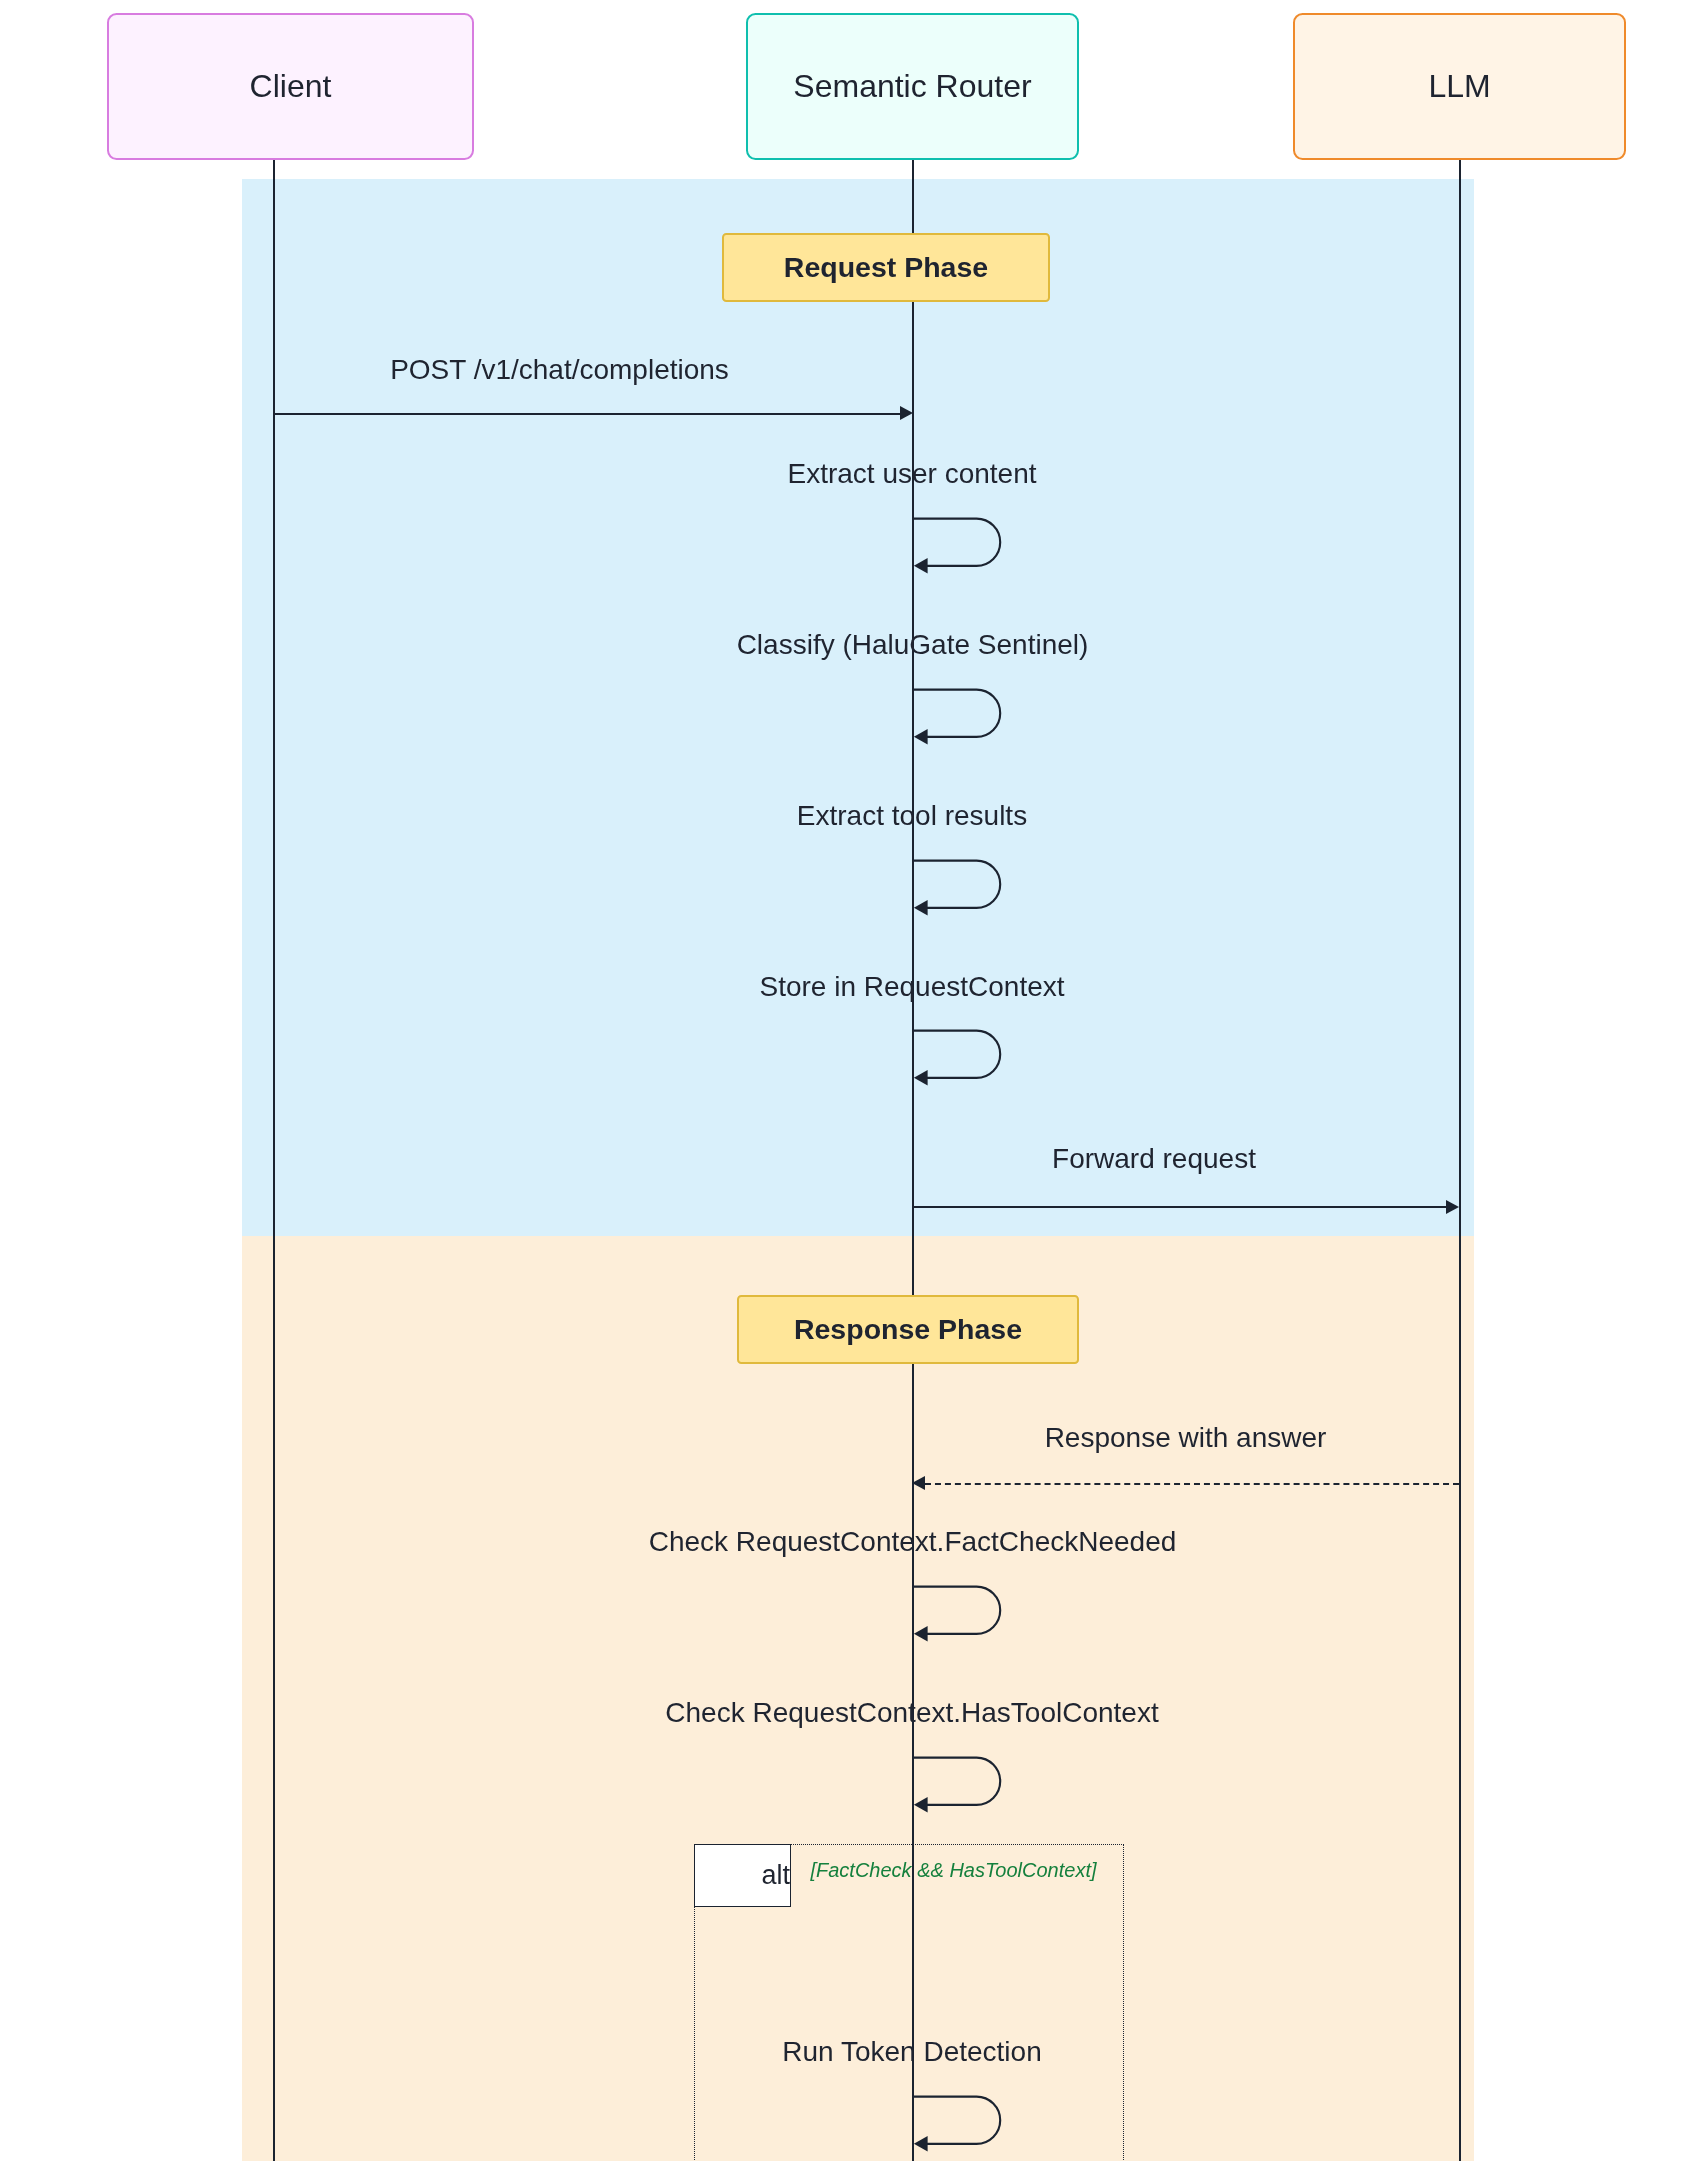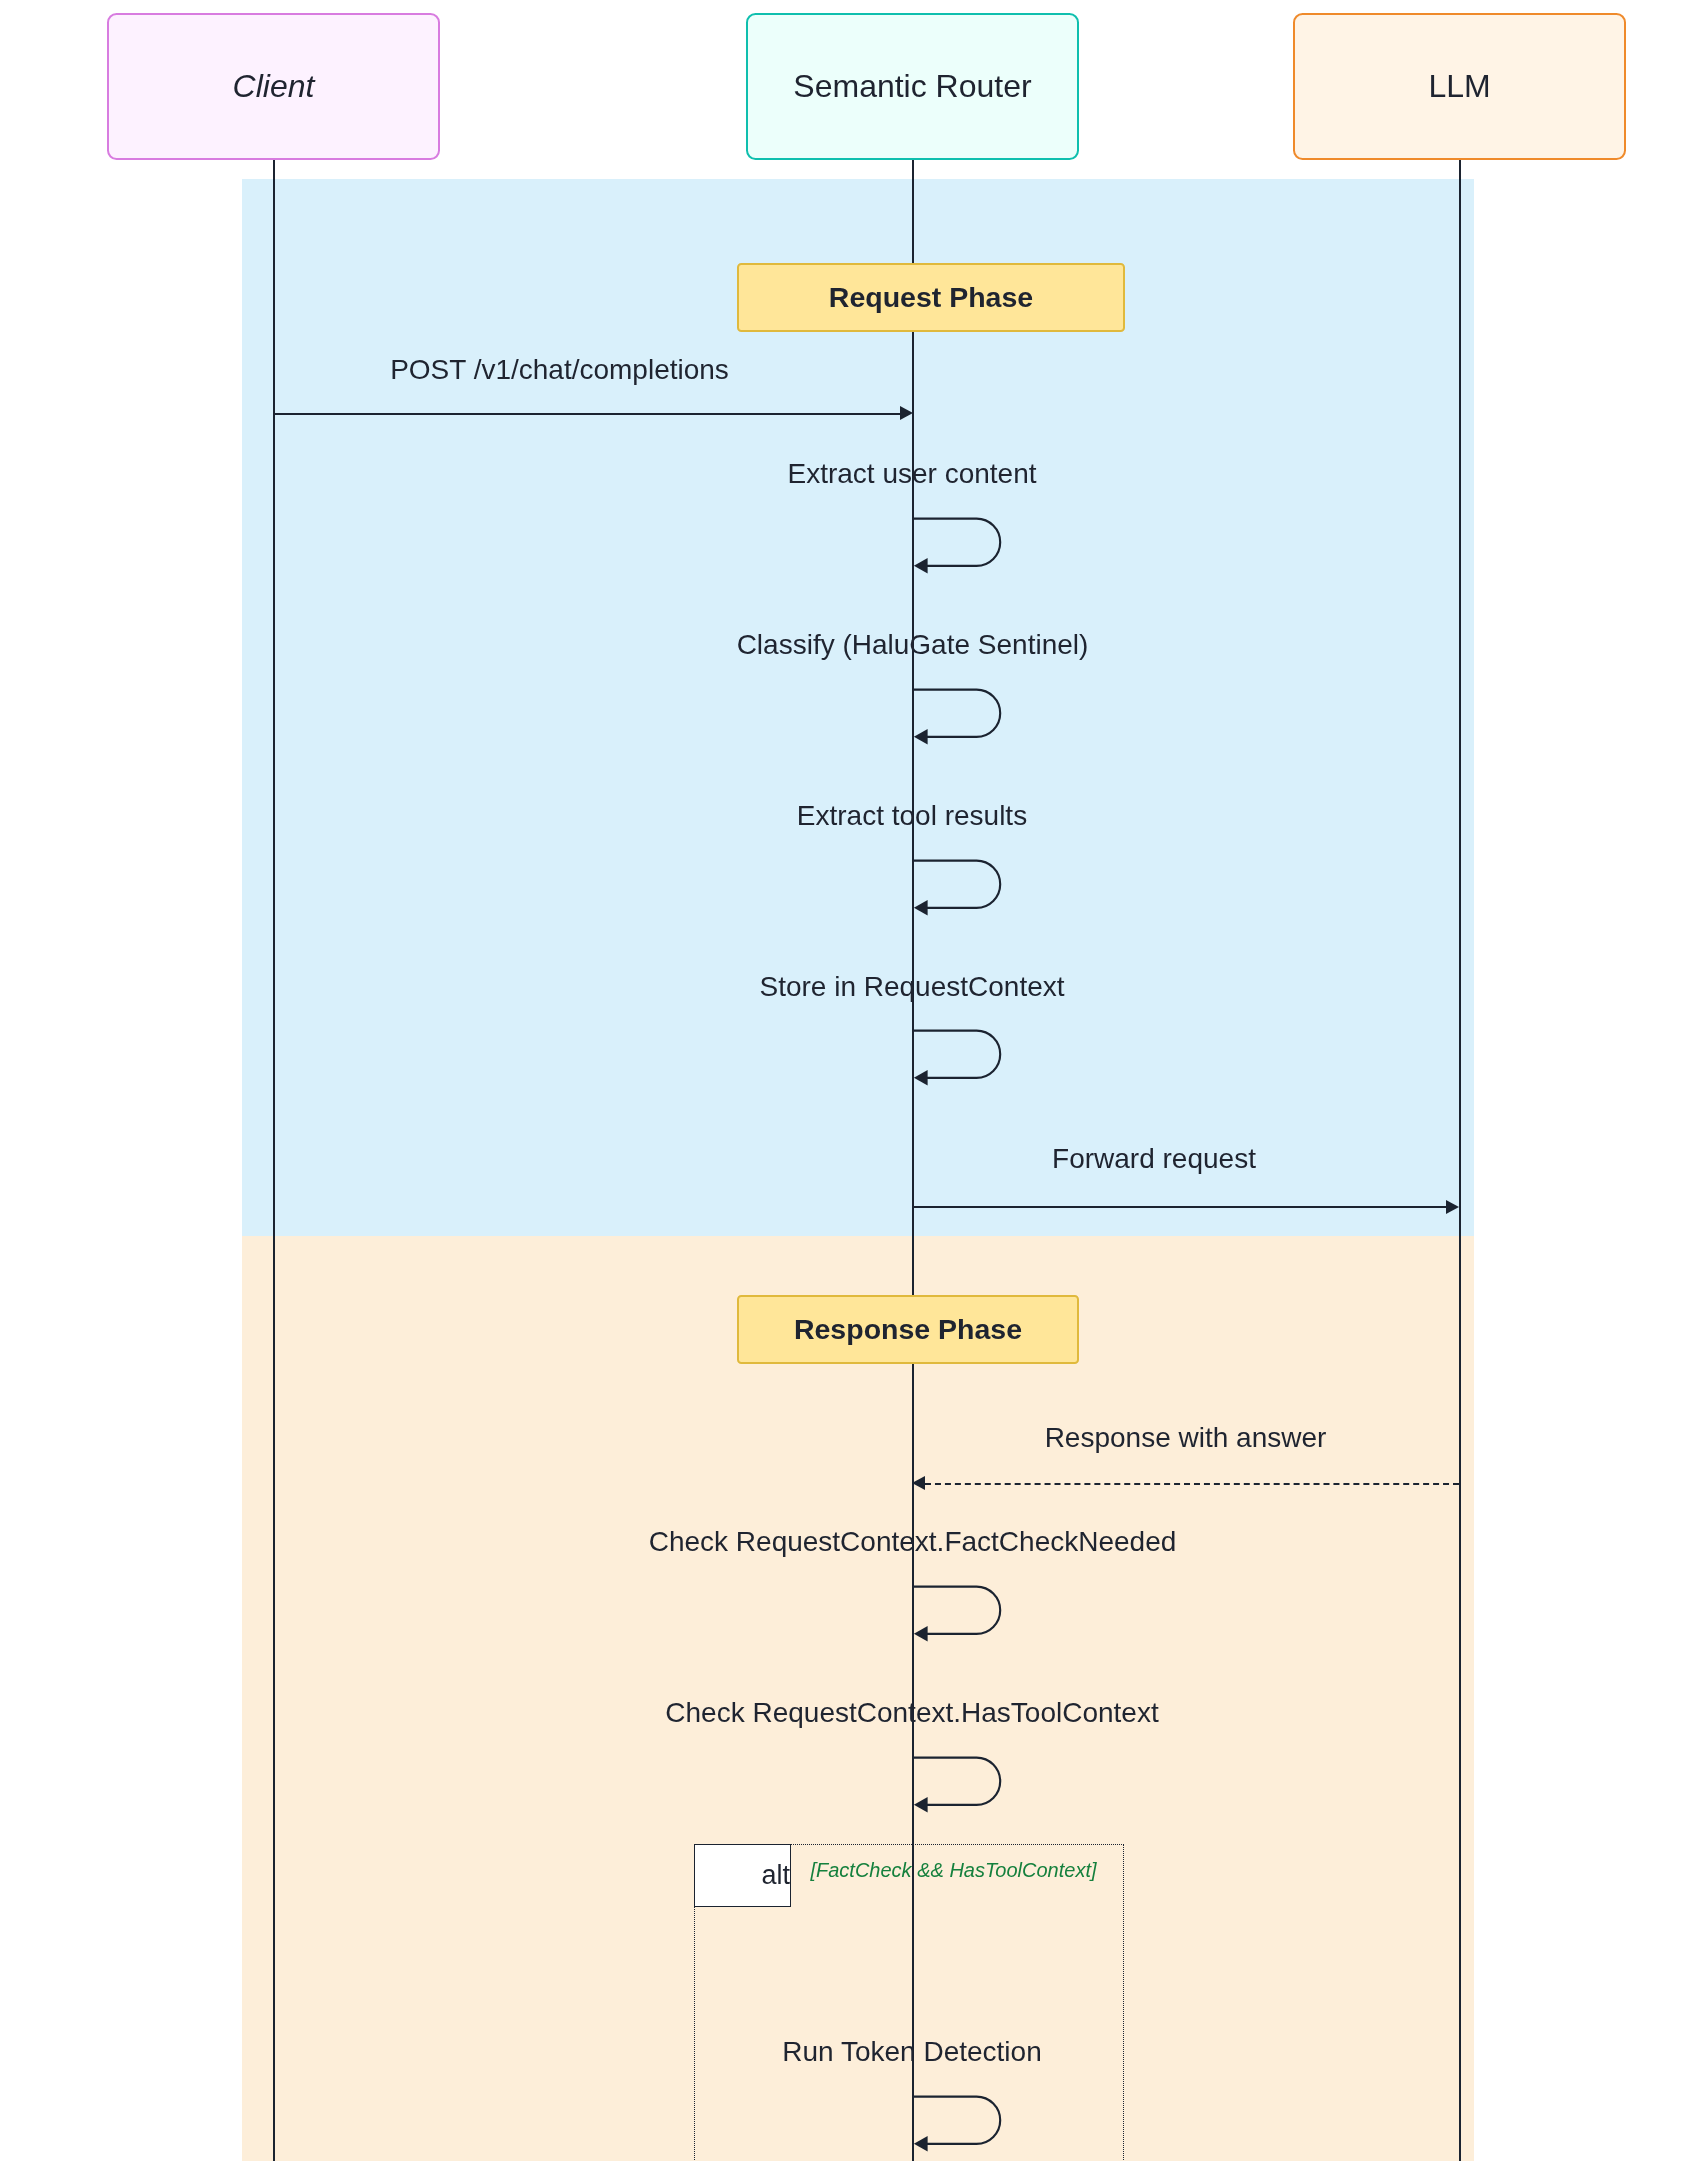--- a/index.html
+++ b/index.html
@@ -153,31 +153,31 @@
 <div id="canvas">
   <div class="diagram">
 
     <div class="band band-request" style="left:242px; top:179px; width:1232px; height:1057px;"></div>
     <div class="band band-response" style="left:242px; top:1236px; width:1232px; height:1826px;"></div>
 
     <div class="lifeline" style="left:273px; top:160px; height:2963px;"></div>
     <div class="lifeline" style="left:912px; top:160px; height:2963px;"></div>
     <div class="lifeline" style="left:1459px; top:160px; height:2963px;"></div>
 
-    <div class="actor actor-client" style="left:107px; top:13px; width:333px; height:147px;font-style:italic;">
+    <div class="actor actor-client" style="left:107px; top:13px; width:367px; height:147px;">
       <span>Client</span>
     </div>
     <div class="actor actor-router" style="left:746px; top:13px; width:333px; height:147px;">
       <span>Semantic Router</span>
     </div>
     <div class="actor actor-llm" style="left:1293px; top:13px; width:333px; height:147px;">
       <span>LLM</span>
     </div>
 
-    <div class="phase-label" style="left:737px; top:233px; width:388px; height:69px;margin-top:30px;">
+    <div class="phase-label" style="left:722px; top:233px; width:328px; height:69px;">
       <span>Request Phase</span>
     </div>
     <div class="phase-label" style="left:737px; top:1295px; width:342px; height:69px;">
       <span>Response Phase</span>
     </div>
 
     <div class="msg-label" style="left:273px; top:354px; width:573px; text-align:center;">
       <span>POST /v1/chat/completions</span>
     </div>
     <div class="arrow-line" style="left:273px; top:413px; width:627px;"></div>

